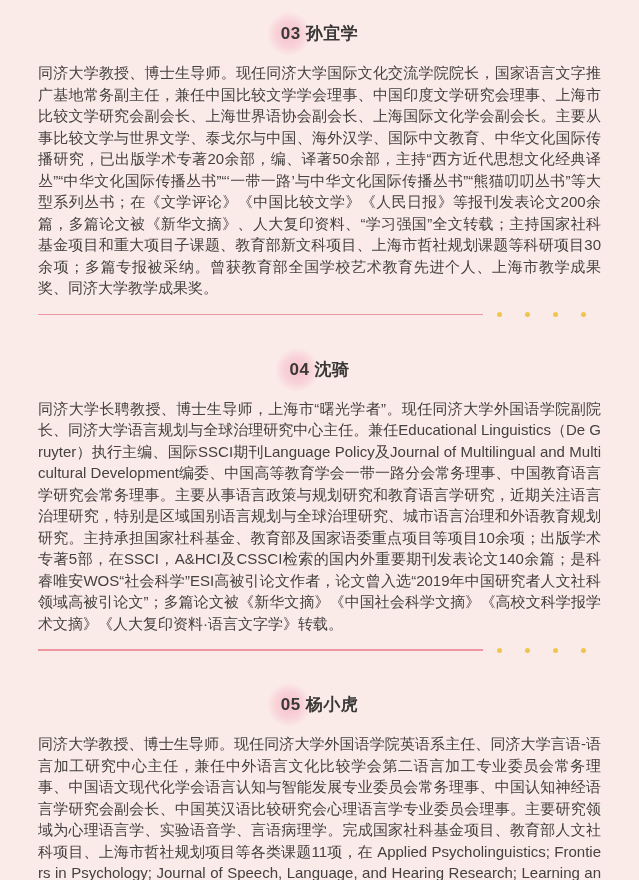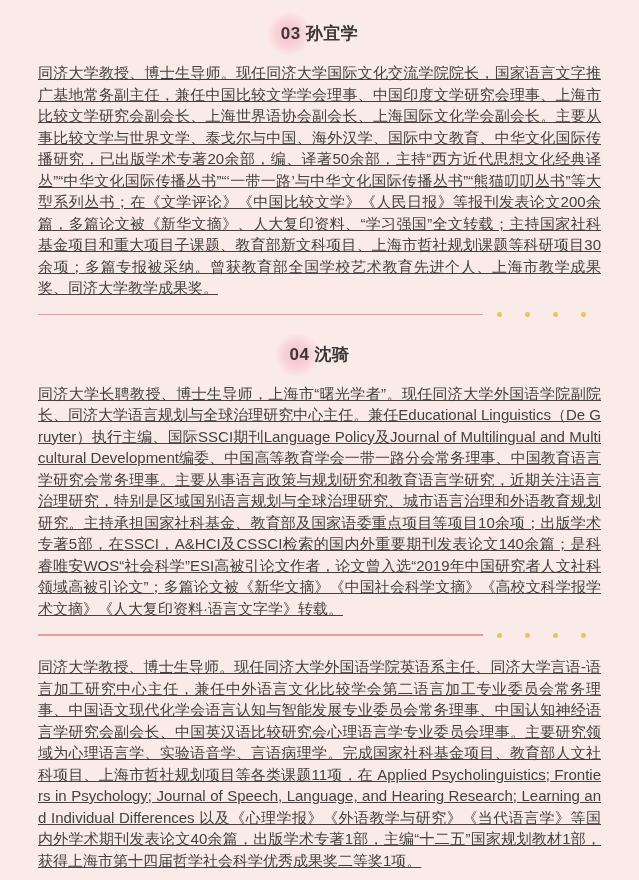--- a/index.html
+++ b/index.html
@@ -10,21 +10,20 @@
     font-family: "Liberation Sans", "DejaVu Sans", sans-serif;
     color: #444140;
     overflow: hidden;
     box-sizing: border-box;
   }
   .page {
     width: 639px;
     height: 880px;
     padding: 18px 38px 0 38px;
     box-sizing: border-box;
-    text-decoration: underline;
   }
   .section-header {
     text-align: center;
     height: 26px;
     line-height: 26px;
     margin: 0;
   }
   .section-header .title-wrap {
     position: relative;
     display: inline-block;
@@ -81,21 +80,21 @@
     flex: none;
   }
   .divider-dot {
     display: block;
     width: 5px;
     height: 5px;
     border-radius: 50%;
     background: #f1c44f;
   }
   .section-header.subsequent {
-    margin-top: 21px;
+    margin-top: 36px;
   }
 </style>
 </head>
 <body>
 
 <div class="page">
 
   <h2 class="section-header">
     <span class="title-wrap">
       <span class="title-glow"></span>
@@ -125,15 +124,21 @@
   <div class="divider">
     <span class="divider-line"></span>
     <span class="divider-dots">
       <span class="divider-dot"></span>
       <span class="divider-dot"></span>
       <span class="divider-dot"></span>
       <span class="divider-dot"></span>
     </span>
   </div>
 
+  <h2 class="section-header subsequent">
+    <span class="title-wrap">
+      <span class="title-glow"></span>
+      <span class="title-text">05 杨小虎</span>
+    </span>
+  </h2>
   <p class="bio">同济大学教授、博士生导师。现任同济大学外国语学院英语系主任、同济大学言语-语言加工研究中心主任，兼任中外语言文化比较学会第二语言加工专业委员会常务理事、中国语文现代化学会语言认知与智能发展专业委员会常务理事、中国认知神经语言学研究会副会长、中国英汉语比较研究会心理语言学专业委员会理事。主要研究领域为心理语言学、实验语音学、言语病理学。完成国家社科基金项目、教育部人文社科项目、上海市哲社规划项目等各类课题11项，在 Applied Psycholinguistics; Frontiers in Psychology; Journal of Speech, Language, and Hearing Research; Learning and Individual Differences 以及《心理学报》《外语教学与研究》《当代语言学》等国内外学术期刊发表论文40余篇，出版学术专著1部，主编“十二五”国家规划教材1部，获得上海市第十四届哲学社会科学优秀成果奖二等奖1项。</p>
 
 </div>
 
 </body></html>

